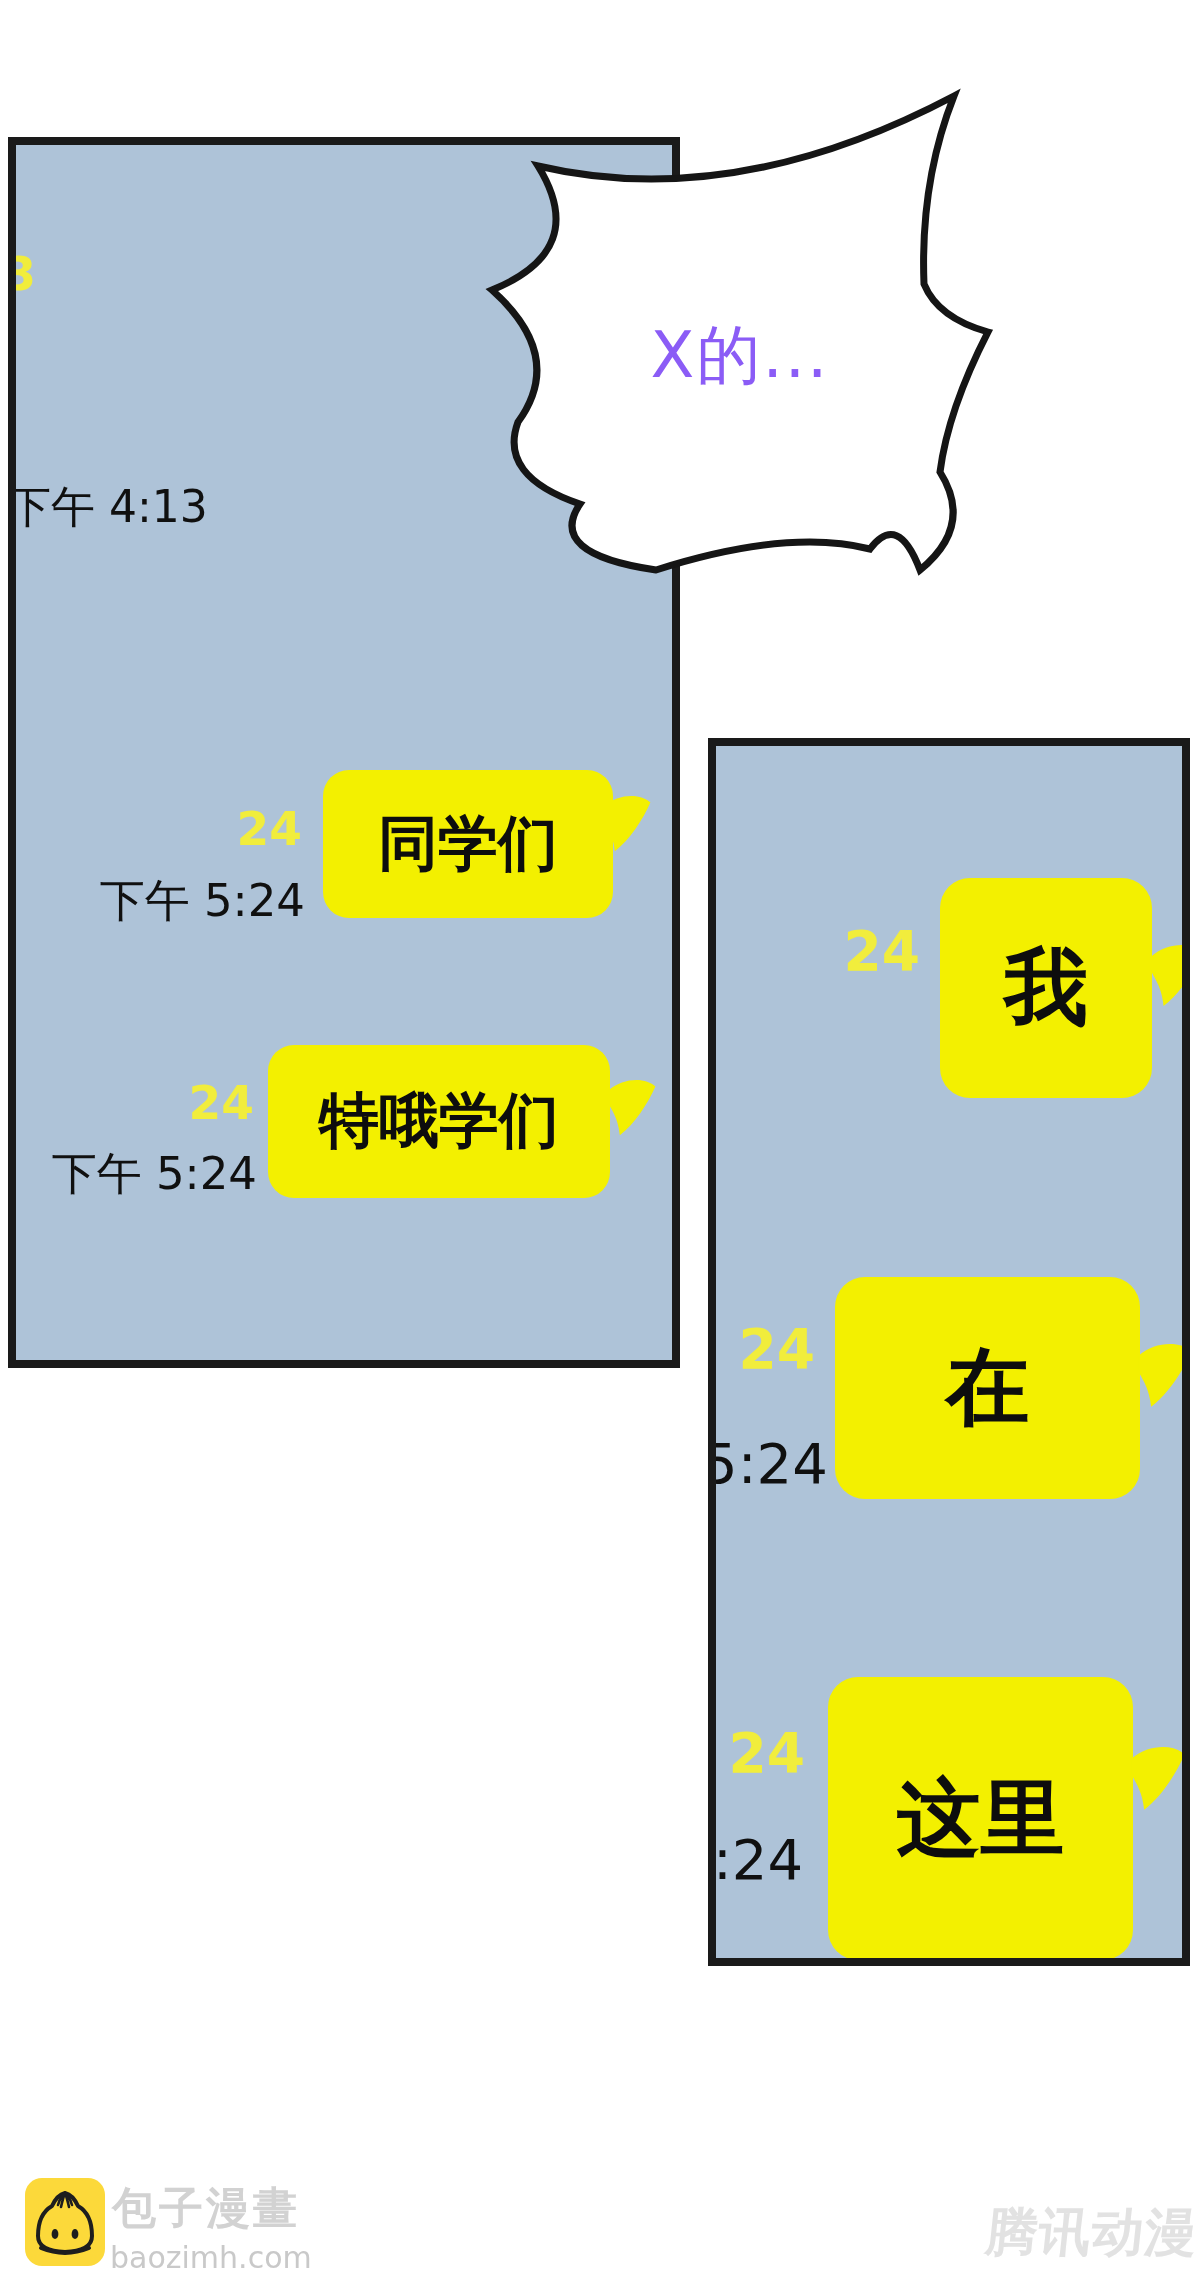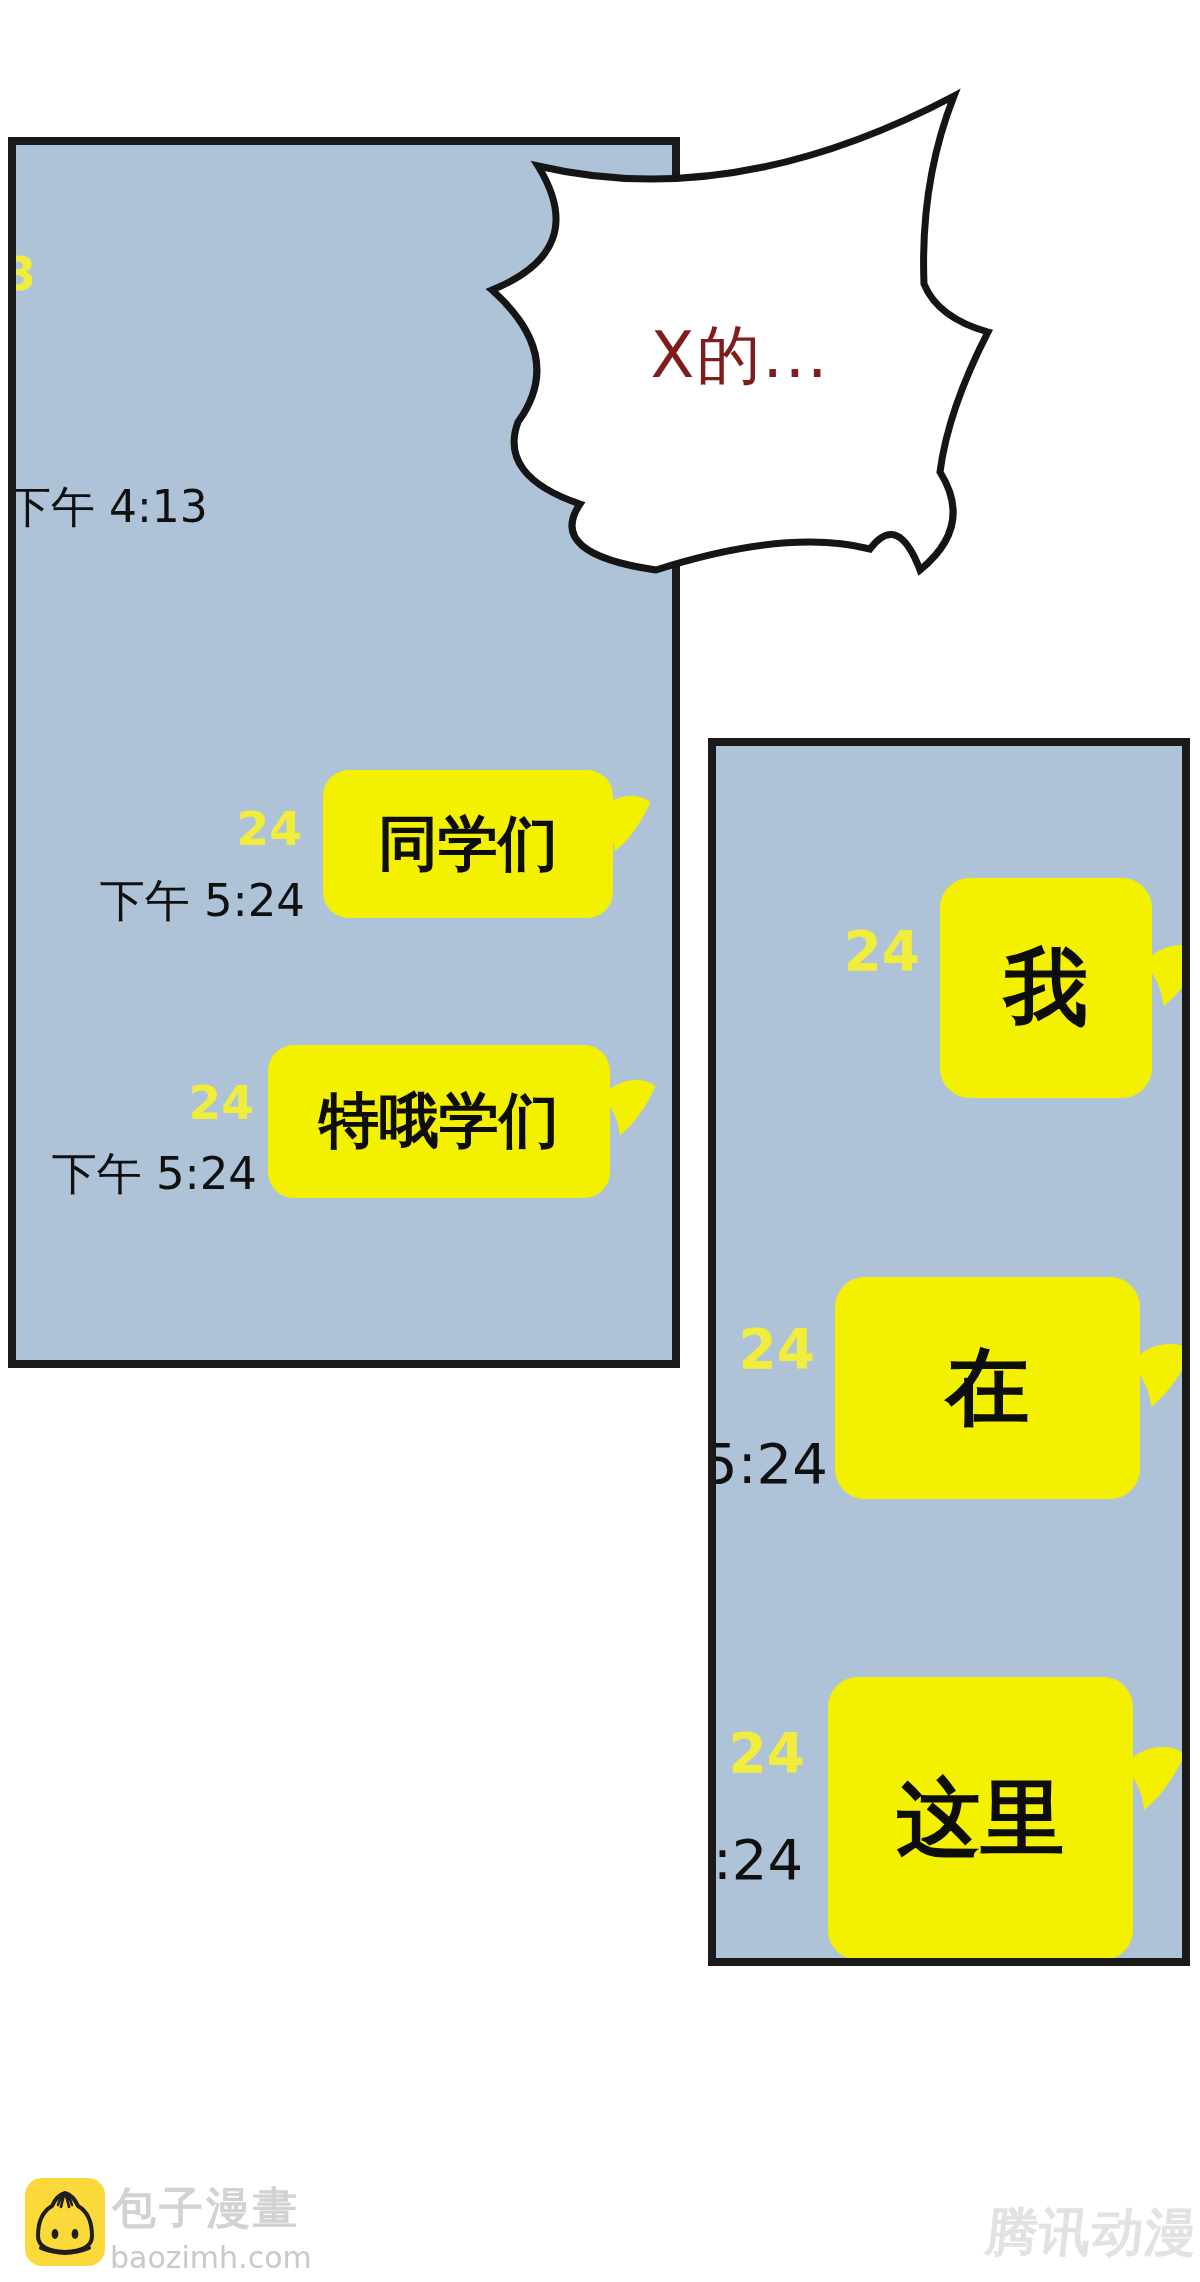--- a/index.html
+++ b/index.html
@@ -43,21 +43,21 @@
   #p2m2-time{left:-14px;width:130px;top:690px;font-size:56px;text-align:left;}
   #p2m3-label{left:-11px;width:100px;top:980px;font-size:55px;}
   #p2m3-bubble{left:112px;top:931px;width:305px;height:283px;font-size:84px;border-radius:30px;}
   #p2m3-tail{left:415px;top:1000px;width:54px;height:66px;}
   #p2m3-time{left:-3px;width:130px;top:1086px;font-size:56px;text-align:left;}
 
   
   #shout{position:absolute;left:486px;top:92px;width:508px;height:520px;z-index:3;}
   #shout svg{position:absolute;left:0;top:0;overflow:visible;}
   #shout-text{position:absolute;left:0;top:0;width:100%;height:100%;display:flex;
-              align-items:center;justify-content:center;font-size:64px;color:#7f1d1d;
+              align-items:center;justify-content:center;font-size:64px;color:#8b5cf6;
               padding-top:6px;box-sizing:border-box;letter-spacing:2px;}
 
   
   #baozi-icon{position:absolute;left:25px;top:2178px;width:80px;height:88px;
               background:#fcd93a;border-radius:17px;z-index:4;}
   #baozi-title{position:absolute;left:112px;top:2186px;font-size:44px;font-weight:bold;
                color:#d2d2d2;z-index:4;line-height:1;letter-spacing:3px;}
   #baozi-url{position:absolute;left:110px;top:2243px;font-size:30px;color:#c9c9c9;
              z-index:4;line-height:1;}
   #tencent-logo{position:absolute;left:986px;top:2206px;font-size:52px;font-weight:bold;

